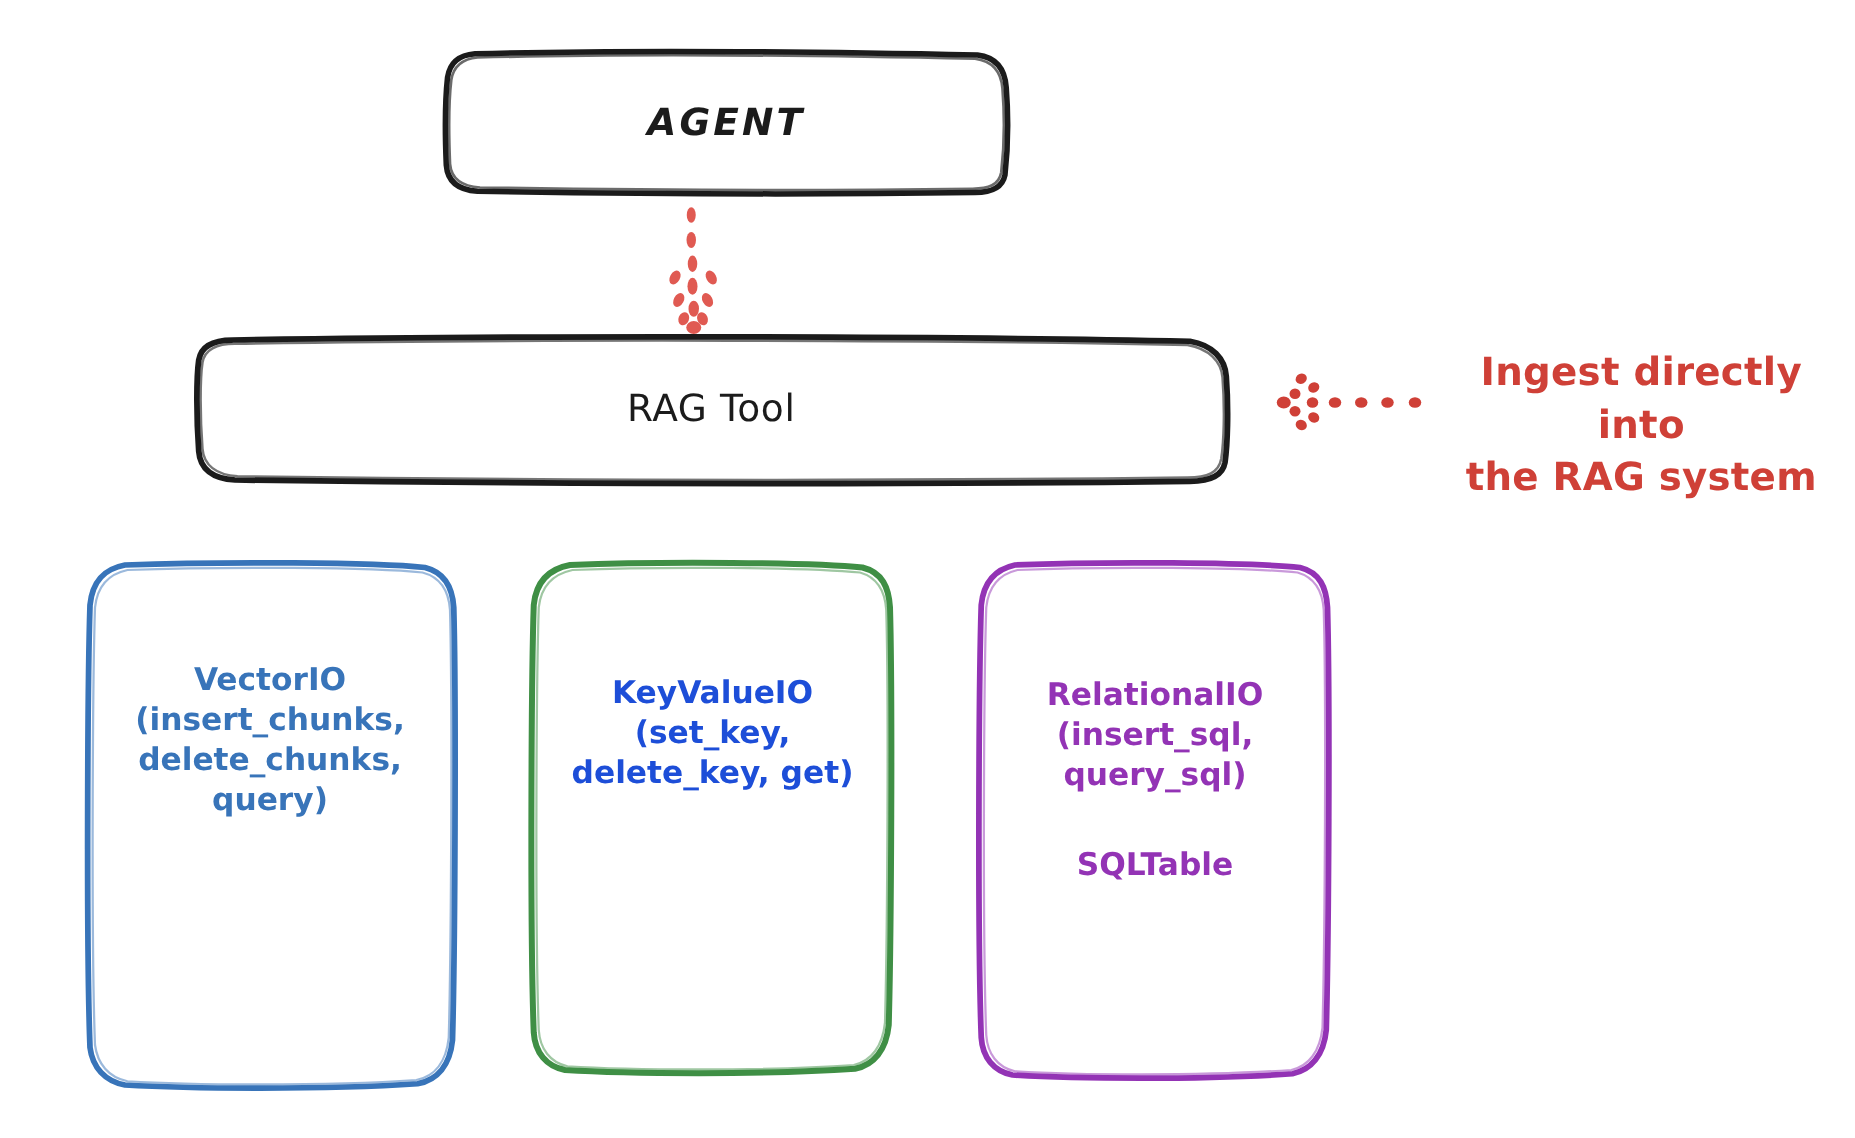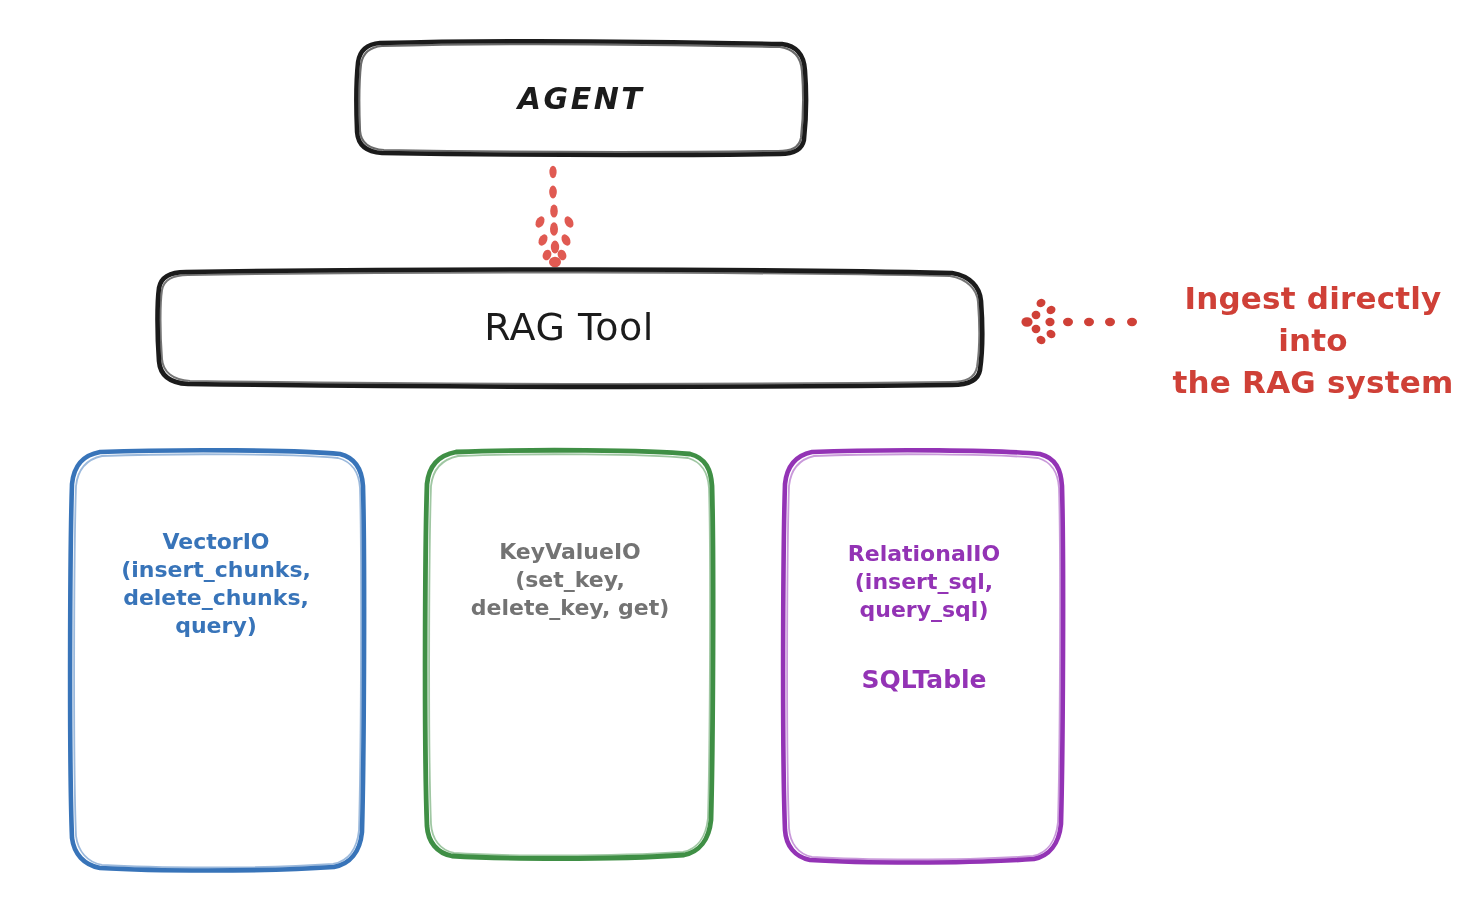--- a/index.html
+++ b/index.html
@@ -54,21 +54,21 @@
     font-weight: 500;
     letter-spacing: 0.5px;
   }
   .label-agent {
     font-size: 30px;
     font-style: italic;
     letter-spacing: 2.5px;
     font-weight: 600;
   }
   .label-rag {
-    font-size: 38px;
+    font-size: 30px;
     letter-spacing: 0.5px;
   }
 
   
   .box-vector {
     left: 70px;
     top: 450px;
     width: 292px;
     height: 420px;
   }
@@ -86,27 +86,27 @@
   }
 
   .leaf-text {
     font-family: "DejaVu Sans", sans-serif;
     font-weight: 600;
     line-height: 1.28;
     white-space: pre-line;
     position: relative;
     z-index: 2;
   }
-  .leaf-primary { font-size: 22px; }
+  .leaf-primary { font-size: 25px; }
   .leaf-secondary {
     font-size: 25px;
     margin-top: 40px;
   }
   .c-blue   { color: #3874b9; }
-  .c-green  { color: #737373; }
+  .c-green  { color: #1d4ed8; }
   .c-purple { color: #9333b5; }
 
   .leaf-stack {
     position: absolute;
     left: 0;
     right: 0;
     display: flex;
     flex-direction: column;
     align-items: center;
     justify-content: center;

